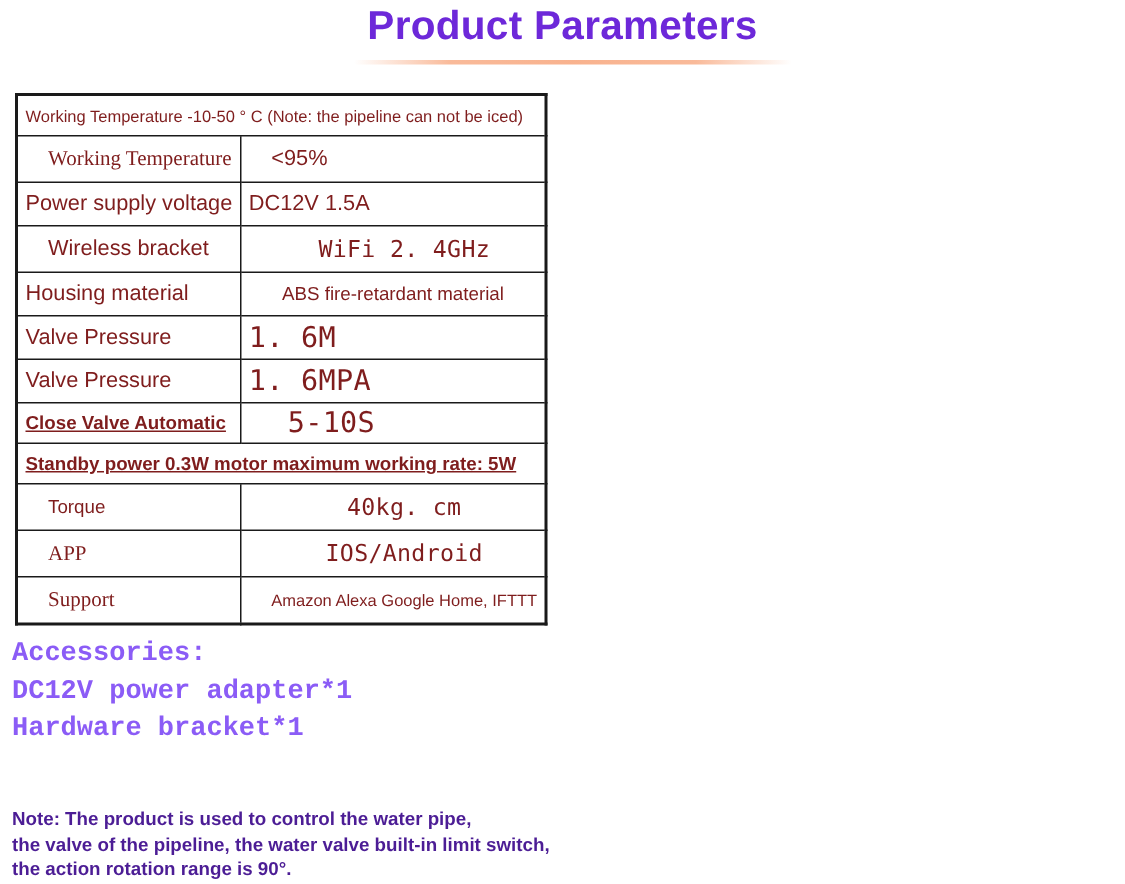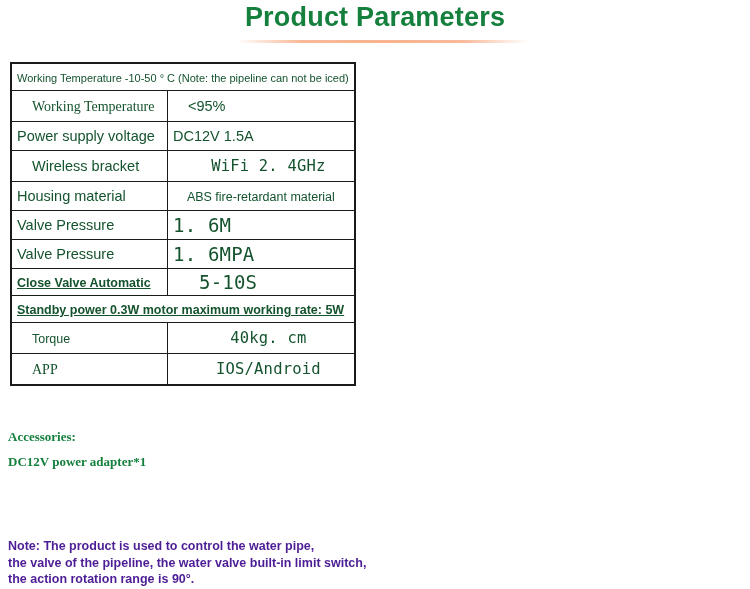--- a/index.html
+++ b/index.html
@@ -6,38 +6,38 @@
   body{
     width:750px;height:589px;background:#ffffff;overflow:hidden;
     font-family:"Liberation Sans",sans-serif;position:relative;
   }
   .page{position:absolute;inset:0;}
 
   
   .title-wrap{position:absolute;left:0;top:2px;width:750px;text-align:center;}
   .title{
     font-family:"Liberation Sans",sans-serif;
-    font-size:27px;font-weight:bold;color:#15803d;letter-spacing:.2px;
+    font-size:27px;font-weight:bold;color:#6d28d9;letter-spacing:.2px;
     display:inline-block;padding:0 4px;
   }
   .title-rule{
     position:absolute;left:236px;top:40px;width:292px;height:3px;
     background:linear-gradient(to right,rgba(242,102,30,0),rgba(242,102,30,.45) 22%,rgba(242,102,30,.5) 50%,rgba(242,102,30,.45) 78%,rgba(242,102,30,0));
     border-radius:2px;
   }
 
   
   .spec-table{
     position:absolute;left:10px;top:62px;width:320px;
     border:2px solid #1a1a1a;border-collapse:collapse;background:#fff;
   }
   .spec-table tr{height:0;}
   .spec-table td{
     border:1px solid #1a1a1a;
-    padding:2px 5px;color:#14532d;vertical-align:middle;
+    padding:2px 5px;color:#7f1d1d;vertical-align:middle;
   }
   td.k{width:134px;}
   td.v{width:176px;}
 
   
   .cond{font-family:"Liberation Sans",sans-serif;font-size:11px;font-weight:400;
         transform:scaleX(.9);transform-origin:left center;white-space:nowrap;}
   .cond-b{font-family:"Liberation Sans",sans-serif;font-size:12.5px;font-weight:bold;
         transform:scaleX(.9);transform-origin:left center;white-space:nowrap;text-decoration:underline;}
   .sans{font-family:"Liberation Sans",sans-serif;font-size:14.5px;white-space:nowrap;}
@@ -46,22 +46,22 @@
   .mono{font-family:"DejaVu Sans Mono",monospace;font-size:19px;letter-spacing:.2px;white-space:nowrap;}
   .mono-lg{font-family:"DejaVu Sans Mono",monospace;font-size:15.5px;letter-spacing:.2px;white-space:nowrap;}
   .ctr{text-align:center;}
   .row-tall td{height:26px;padding-left:20px;}
   .row-mid td{height:24px;}
   .row-short td{height:22px;}
 
   
   .accessories{position:absolute;left:8px;top:424px;width:400px;}
   .acc-line{
-    color:#15803d;font-family:Liberation Serif, serif;
-    font-size:13px;font-weight:bold;line-height:25px;white-space:nowrap;
+    color:#8b5cf6;font-family:Liberation Mono, monospace;
+    font-size:18px;font-weight:bold;line-height:25px;white-space:nowrap;
   }
   .note{
     position:absolute;left:8px;top:538px;width:400px;
     color:#4c1d95;font-family:"Liberation Sans",sans-serif;
     font-size:12.5px;font-weight:bold;line-height:16.5px;
   }
 
   
   .photo{position:absolute;left:380px;top:55px;width:370px;height:480px;}
 </style>
@@ -164,27 +164,36 @@
 
       <tr class="row-tall">
         <td class="k">
           <span class="serif">APP</span>
         </td>
         <td class="v ctr">
           <span class="mono-lg">IOS/Android</span>
         </td>
       </tr>
 
+      <tr class="row-tall">
+        <td class="k">
+          <span class="serif">Support</span>
+        </td>
+        <td class="v ctr">
+          <span class="cond">Amazon Alexa Google Home, IFTTT</span>
+        </td>
+      </tr>
 
     </tbody>
   </table>
 
   <div class="accessories">
     <div class="acc-line">Accessories:</div>
     <div class="acc-line">DC12V power adapter*1</div>
+    <div class="acc-line">Hardware bracket*1</div>
   </div>
 
   <div class="note">
     <div>Note: The product is used to control the water pipe,</div>
     <div>the valve of the pipeline, the water valve built-in limit switch,</div>
     <div>the action rotation range is 90°.</div>
   </div>
 
   <div class="photo">
 

